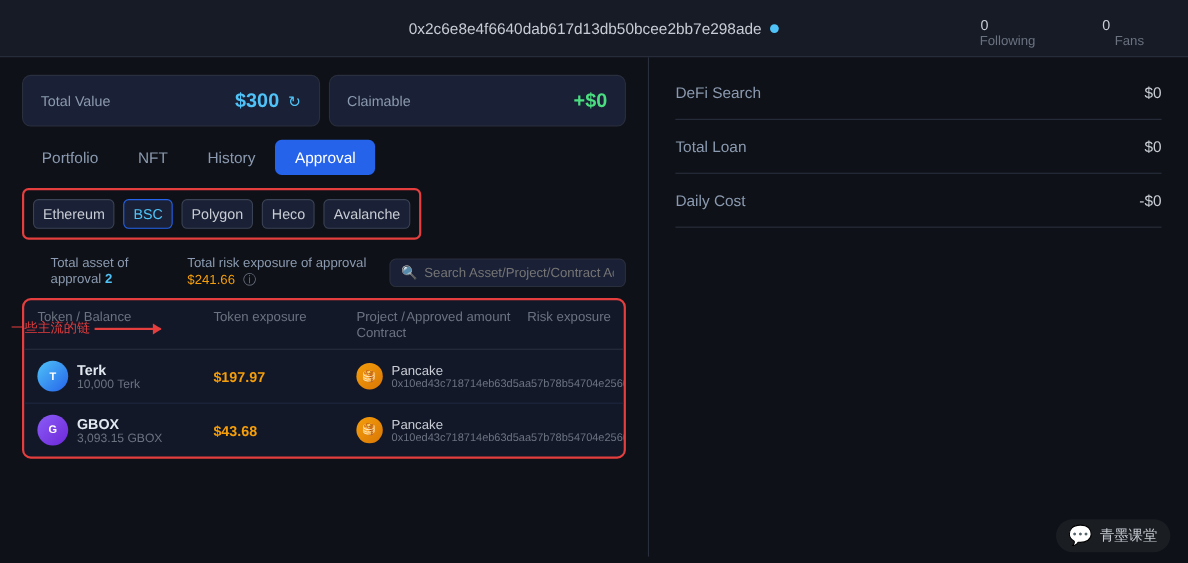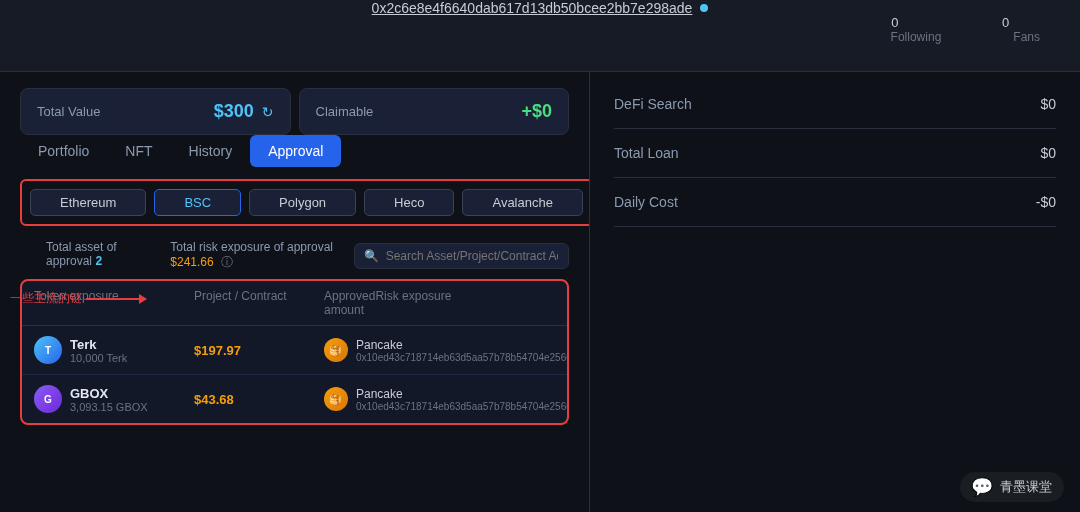--- a/index.html
+++ b/index.html
@@ -10,27 +10,26 @@
       font-size: 13px;
       width: 1080px;
       height: 512px;
       overflow: hidden;
       position: relative;
     }
 
     
     .header {
       background: #161b26;
-      height: 72px;
-      display: flex;
-      align-items: flex-start;
+      height: 52px;
+      display: flex;
+      align-items: center;
       justify-content: center;
       position: relative;
       border-bottom: 1px solid #2a2f3e;
-      text-decoration: underline;
     }
     .header-address {
       color: #c8ccd4;
       font-size: 14px;
       display: flex;
       align-items: center;
       gap: 8px;
     }
     .header-address-dot {
       width: 8px; height: 8px;
@@ -72,21 +71,21 @@
       flex: 0 0 590px;
       padding: 16px 20px;
       border-right: 1px solid #2a2f3e;
       overflow: hidden;
     }
 
     
     .summary-row {
       display: flex;
       gap: 0;
-      margin-bottom: 0;
+      margin-bottom: 12px;
     }
     .summary-card {
       flex: 1;
       background: #1a2035;
       border: 1px solid #2a2f3e;
       border-radius: 8px;
       padding: 12px 16px;
       display: flex;
       justify-content: space-between;
       align-items: center;
@@ -133,21 +132,21 @@
     .chain-filters {
       display: flex;
       gap: 8px;
       margin-bottom: 14px;
       border: 2px solid #e53e3e;
       border-radius: 6px;
       padding: 8px;
       width: fit-content;
     }
     .chain-btn {
-      padding: 5px 29px;
+      padding: 5px 8px;
       border-radius: 5px;
       border: 1px solid #3a4255;
       background: #1a2035;
       color: #c8ccd4;
       cursor: pointer;
       font-size: 13px;
     }
     .chain-btn.active {
       border-color: #2563eb;
       color: #4fc3f7;
@@ -378,20 +377,21 @@
         </span>
       </div>
       <div class="search-box">
         <span class="search-icon">🔍</span>
         <input class="search-input" placeholder="Search Asset/Project/Contract Address" style="">
       </div>
     </div>
 
     <div class="approval-table">
       <div class="table-header">
+        <span>Token / Balance</span>
         <span>Token exposure</span>
         <span>Project / Contract</span>
         <span>Approved amount</span>
         <span>Risk exposure</span>
 
       </div>
 
       <div class="table-row">
         <div class="token-cell">
           <div class="token-icon">T</div>

